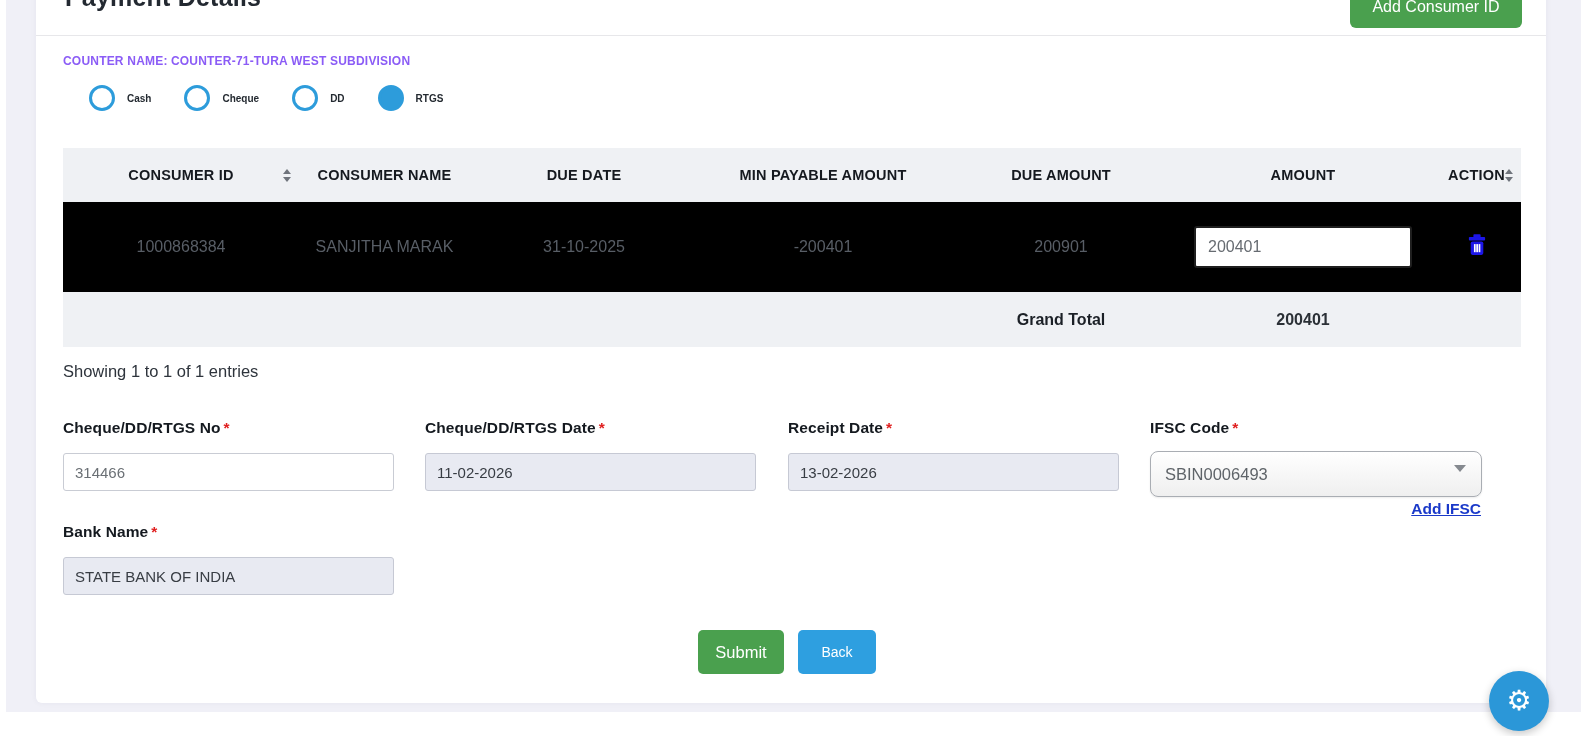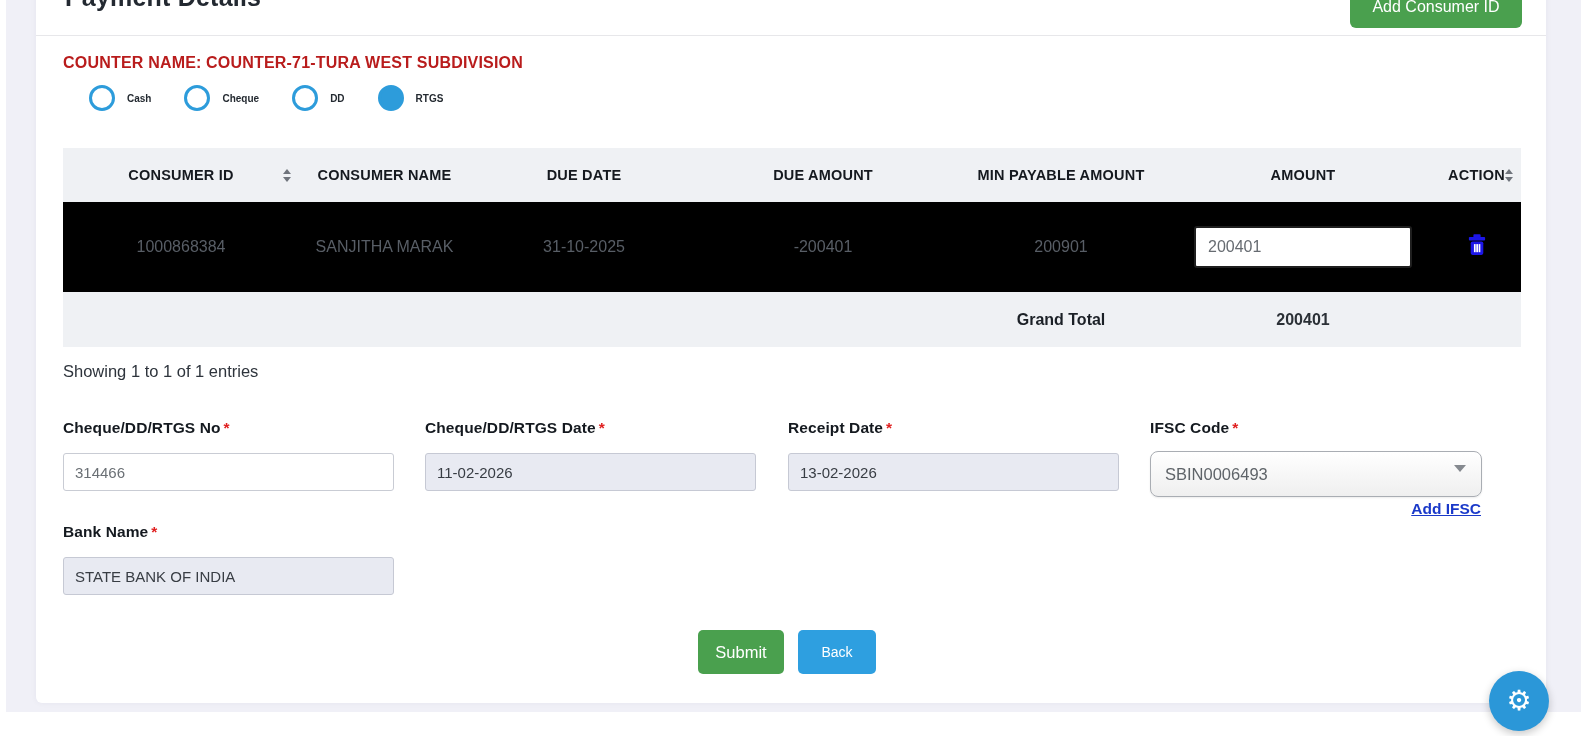--- a/index.html
+++ b/index.html
@@ -9,21 +9,21 @@
   .bg-band { position:absolute; left:6px; top:0; width:1575px; height:712px; background:#f0f0f7; }
   .card { position:absolute; left:36px; top:-34px; width:1510px; height:737px; background:#fff;
           border-radius:6px; box-shadow:0 0 6px rgba(40,40,80,0.05); }
   .page-title { position:absolute; left:65px; top:-20px; font-size:25px; line-height:34px;
                 font-weight:600; color:#232931; letter-spacing:.2px; }
   .add-consumer-btn { position:absolute; left:1350px; top:-14px; width:172px; height:42px;
                       background:#4aa04e; border:none; border-radius:6px; color:#fff;
                       font-size:16px; font-family:inherit; cursor:pointer; }
   .header-divider { position:absolute; left:36px; top:35px; width:1510px; height:1px; background:#e7e7ea; }
 
-  .counter-line { position:absolute; left:63px; top:54px; font-size:16px; color:#b91c1c; }
+  .counter-line { position:absolute; left:63px; top:54px; font-size:12px; color:#8b5cf6; }
   .counter-label { font-weight:700; letter-spacing:.2px; }
   .counter-value { font-weight:800; letter-spacing:.2px; }
 
   .radios { position:absolute; left:89px; top:85px; display:flex; align-items:center; gap:33px; }
   .radio-item { display:flex; align-items:center; gap:12px; cursor:pointer; }
   .radio-circle { width:26px; height:26px; border-radius:50%; border:3px solid #2d9cdb; background:#fff; }
   .radio-circle.checked { background:#2d9cdb; }
   .radio-label { font-size:10px; font-weight:700; color:#242a31; }
 
   .tbl { position:absolute; left:63px; top:148px; width:1458px; }
@@ -119,24 +119,24 @@
             <span class="tri-down"></span>
           </span>
       </div>
       <div class="th">
         <span>CONSUMER NAME</span>
       </div>
       <div class="th">
         <span>DUE DATE</span>
       </div>
       <div class="th">
+        <span>MIN PAYABLE AMOUNT</span>
+      </div>
+      <div class="th">
         <span>DUE AMOUNT</span>
-      </div>
-      <div class="th">
-        <span>MIN PAYABLE AMOUNT</span>
       </div>
       <div class="th">
         <span>AMOUNT</span>
       </div>
       <div class="th">
         <span>ACTION</span>
         <span class="sort">
             <span class="tri-up"></span>
             <span class="tri-down"></span>
           </span>

